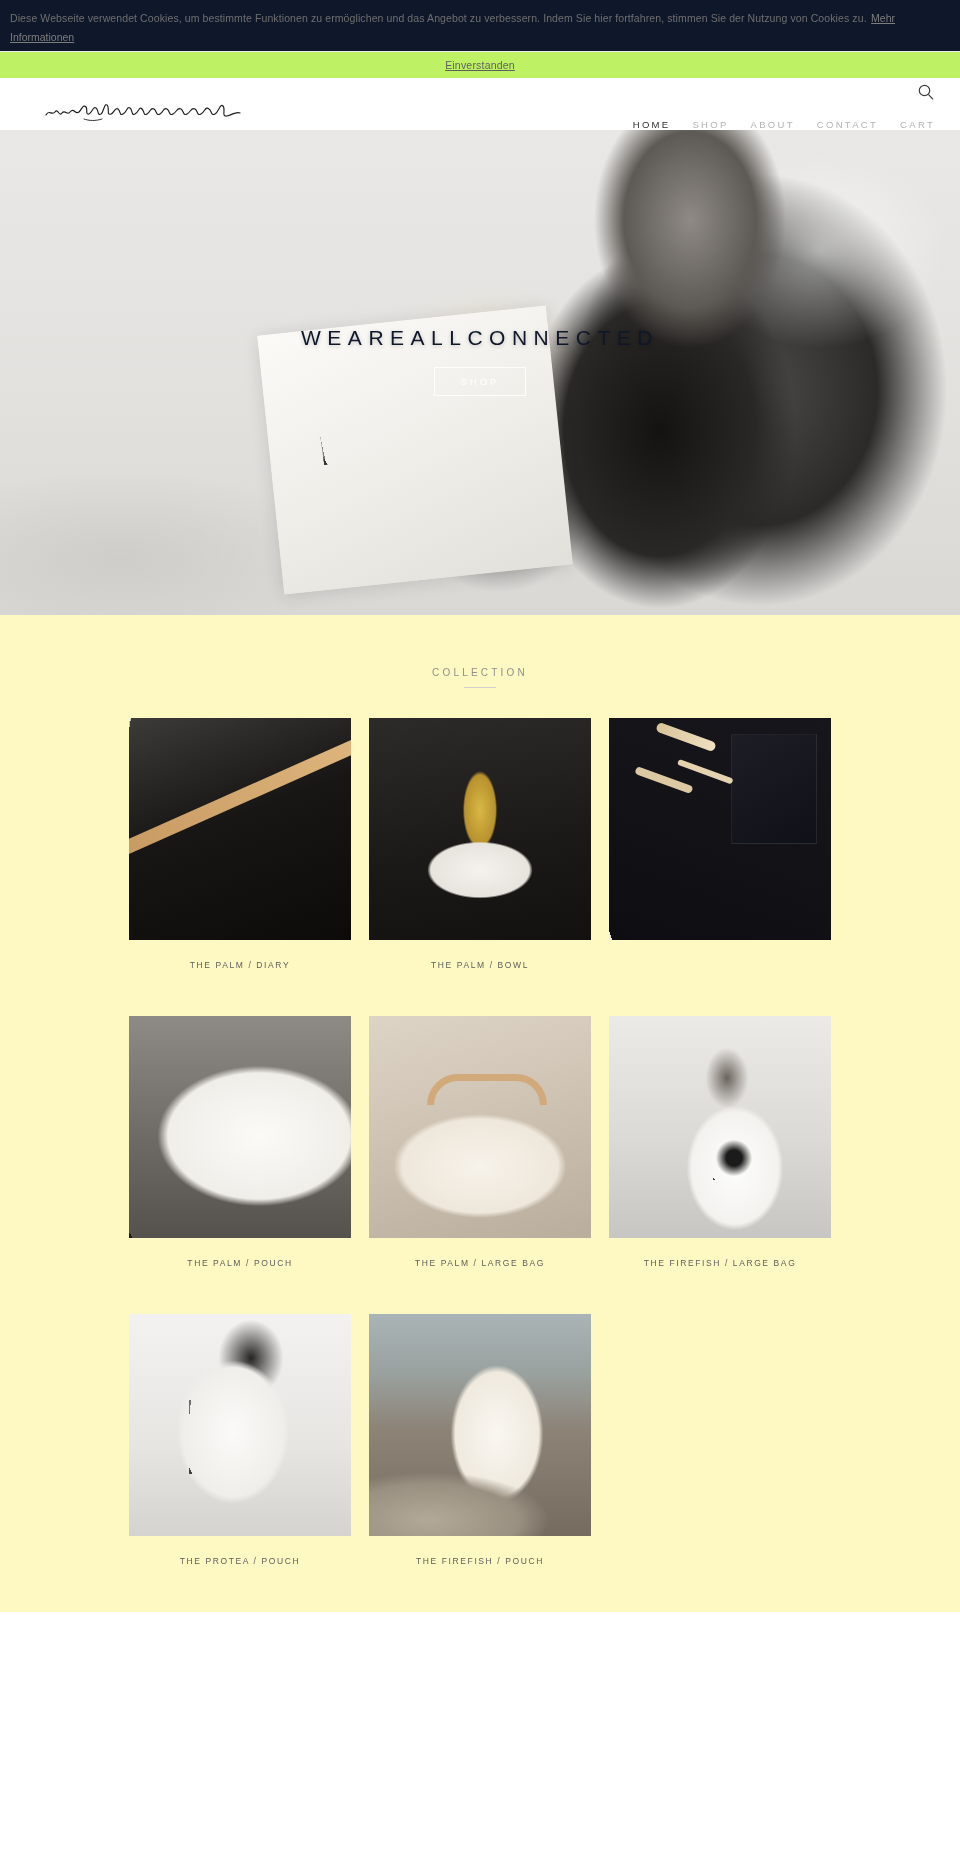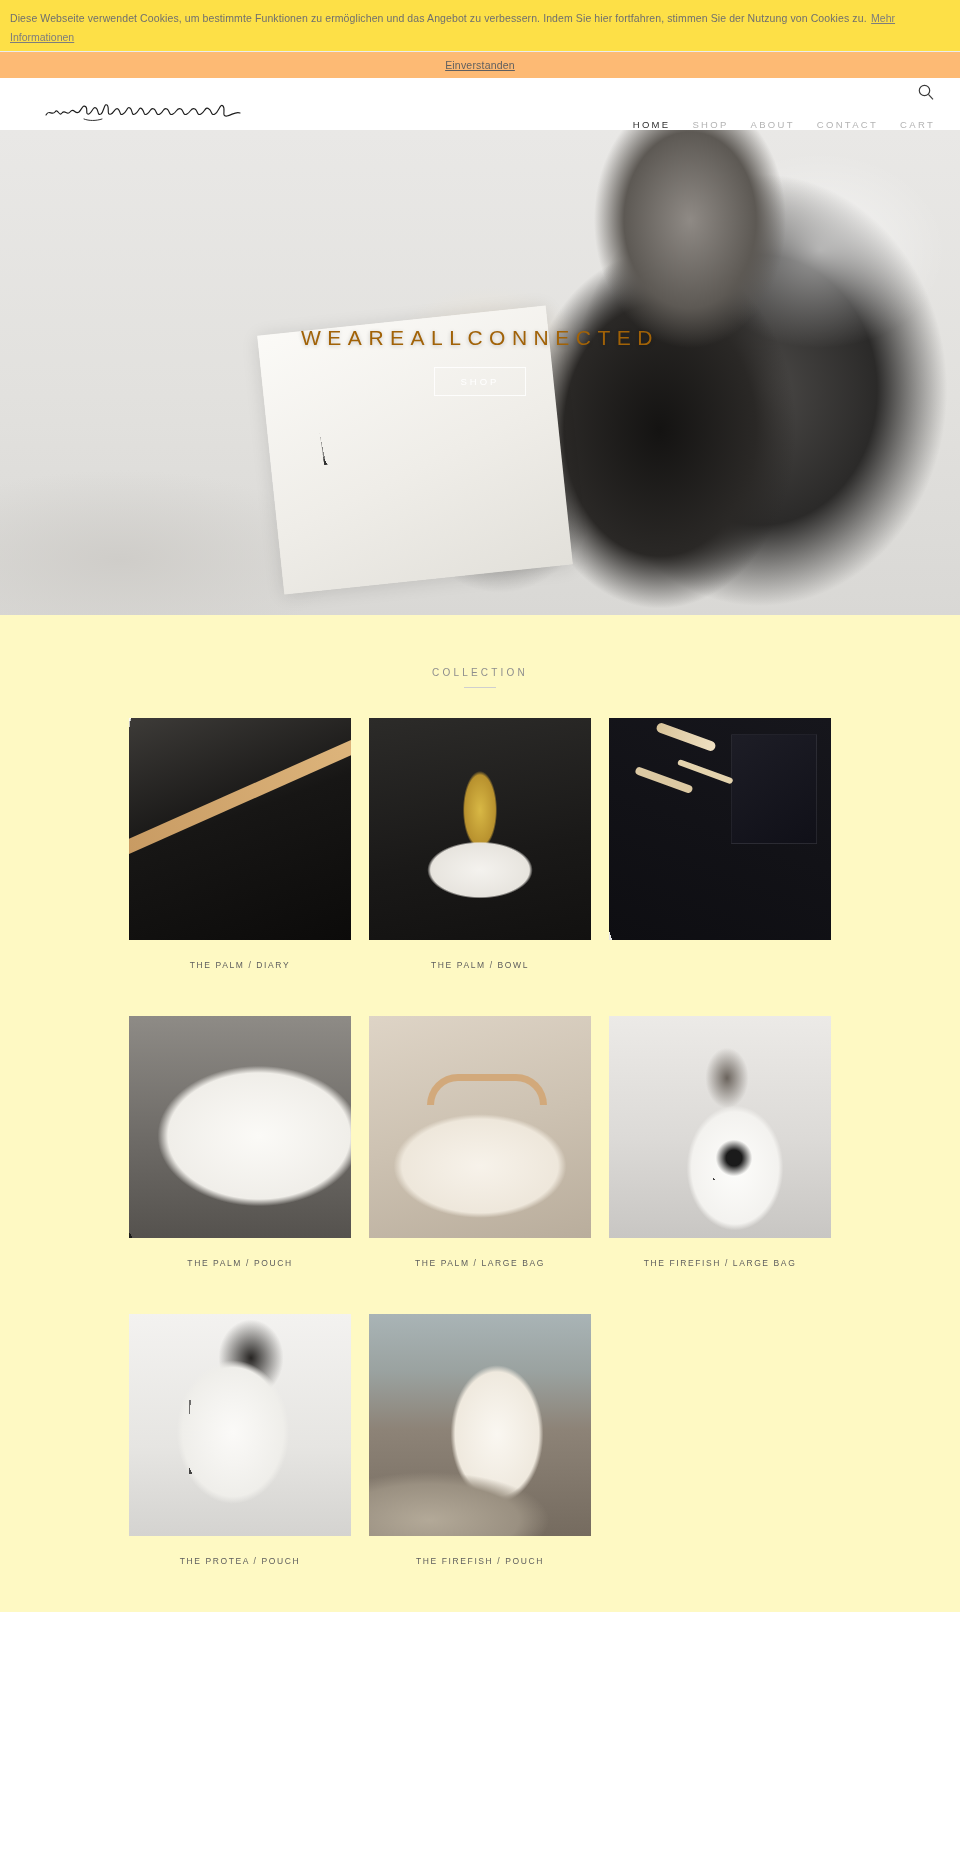--- a/index.html
+++ b/index.html
@@ -7,39 +7,39 @@
     width: 960px;
     height: 1875px;
     background: #ffffff;
     font-family: "Liberation Sans", sans-serif;
     overflow: hidden;
   }
 
   
   .cookie-bar {
     width: 960px;
-    background: #fde047;
+    background: #0f172a;
     padding: 8px 10px 6px 10px;
     border-bottom: 1px solid #ececec;
   }
   .cookie-text {
     font-size: 10.5px;
     line-height: 17px;
     color: #6f6f6f;
     letter-spacing: .1px;
   }
   .cookie-more {
     font-size: 10.5px;
     color: #7d7d7d;
     text-decoration: underline;
     cursor: pointer;
   }
   .cookie-accept-row {
     width: 960px;
-    background: #fdba74;
+    background: #bef264;
     height: 26px;
     display: flex;
     align-items: center;
     justify-content: center;
   }
   .cookie-accept {
     font-size: 10.5px;
     color: #5f5f5f;
     text-decoration: underline;
     cursor: pointer;
@@ -134,21 +134,21 @@
   .hero-overlay {
     position: absolute;
     inset: 0;
     display: flex;
     flex-direction: column;
     align-items: center;
     justify-content: flex-start;
     padding-top: 196px;
   }
   .hero-title {
-    color: #a16207;
+    color: #0f172a;
     font-size: 21px;
     letter-spacing: 6.5px;
     font-weight: 400;
     text-shadow: 0 1px 4px rgba(0,0,0,.22);
     white-space: nowrap;
   }
   .hero-cta {
     margin-top: 17px;
     border: 1px solid rgba(255,255,255,.85);
     color: #ffffff;

